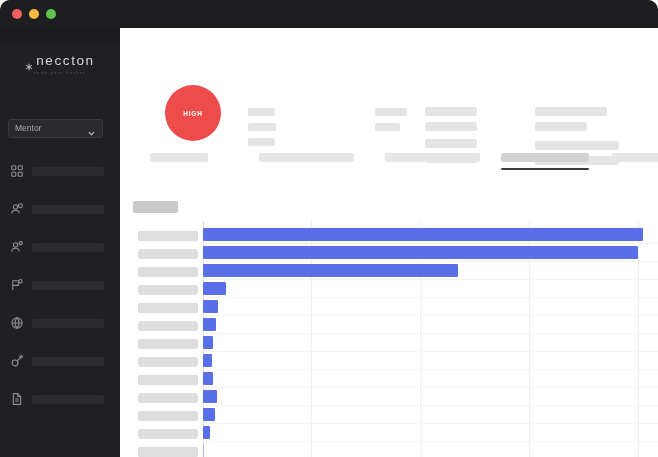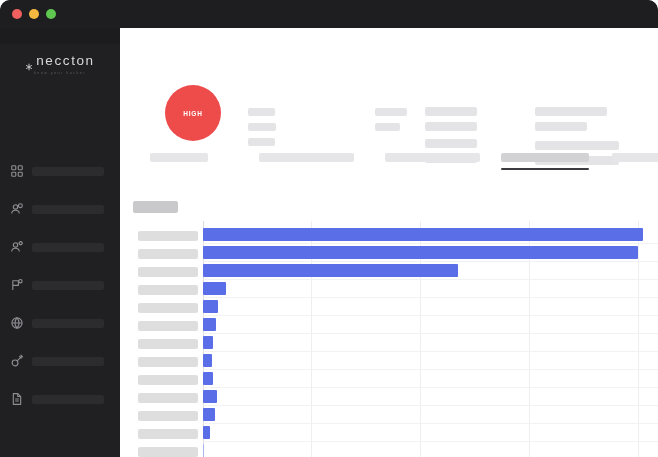--- a/index.html
+++ b/index.html
@@ -147,20 +147,28 @@
         <span class="logo-star">
           <svg viewBox="0 0 12 12" width="8" height="8" fill="none" stroke="currentColor" stroke-width="1.4">
             <path d="M6 1v10M1.7 3.5l8.6 5M10.3 3.5l-8.6 5"></path>
           </svg>
         </span>
         <span class="logo-text">neccton</span>
       </div>
       <div class="logo-tag">know your hacker</div>
     </div>
 
+    <div class="selector">
+      <span class="selector-label">Mentor</span>
+      <span class="chev">
+        <svg viewBox="0 0 12 12" width="9" height="9" fill="none" stroke="currentColor" stroke-width="1.6" stroke-linecap="round" stroke-linejoin="round">
+          <path d="M3 4.5L6 7.8 9 4.5"></path>
+        </svg>
+      </span>
+    </div>
 
     <div class="nav">
 
       <div class="nav-item">
         <span class="nav-icon">
           <svg viewBox="0 0 16 16" fill="none" stroke="currentColor" stroke-width="1.3">
             <rect x="2" y="2" width="4.6" height="4.6" rx="1"></rect>
               <rect x="9.4" y="2" width="4.6" height="4.6" rx="1"></rect>
             <rect x="2" y="9.4" width="4.6" height="4.6" rx="1"></rect>
               <rect x="9.4" y="9.4" width="4.6" height="4.6" rx="1"></rect>

